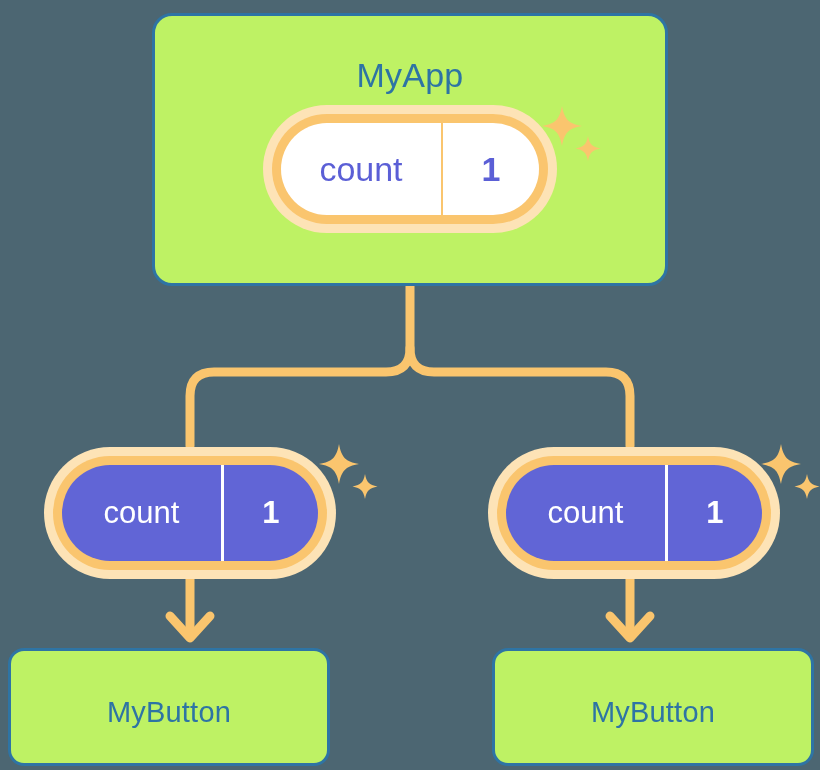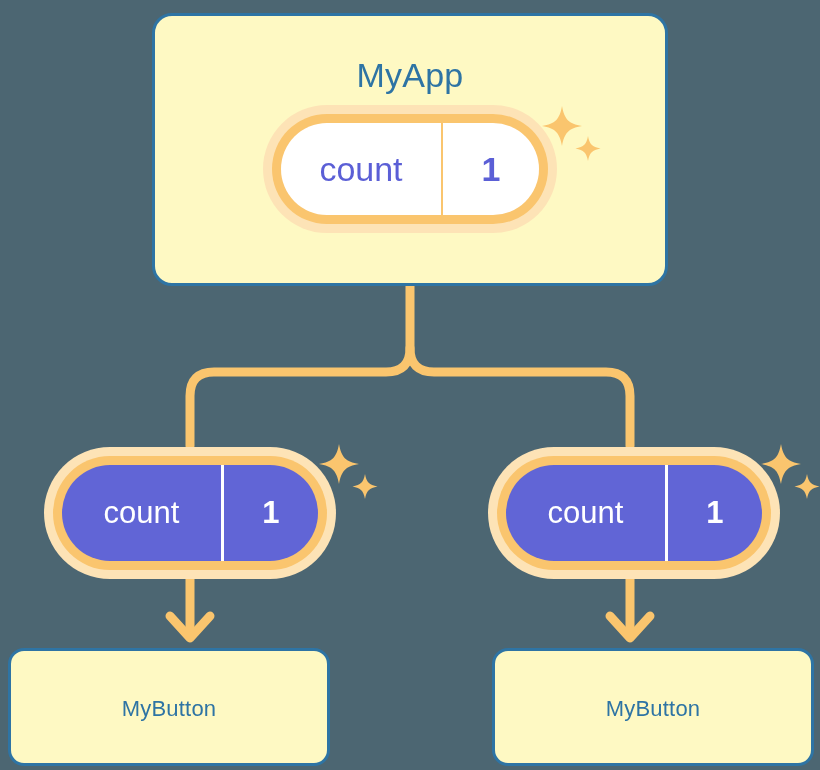--- a/index.html
+++ b/index.html
@@ -26,21 +26,21 @@
     top: 0;
     width: 820px;
     height: 770px;
     pointer-events: none;
   }
 
   
   .card {
     position: absolute;
     box-sizing: border-box;
-    background: #fef9c3;
+    background: #bef264;
     border: 3px solid #2e74a4;
     border-radius: 16px;
   }
   .card-title {
     position: absolute;
     left: 0;
     right: 0;
     text-align: center;
     color: #2e74a4;
     letter-spacing: 0.2px;
@@ -68,21 +68,21 @@
     top: 648px;
     width: 322px;
   }
   #card-mybutton-right {
     left: 492px;
     top: 648px;
     width: 322px;
   }
   .card-button .card-title {
     top: 45px;
-    font-size: 22px;
+    font-size: 29px;
   }
 
   
   .pill-wrap {
     position: absolute;
   }
   .pill-halo {
     position: absolute;
     left: 0;
     top: 0;

